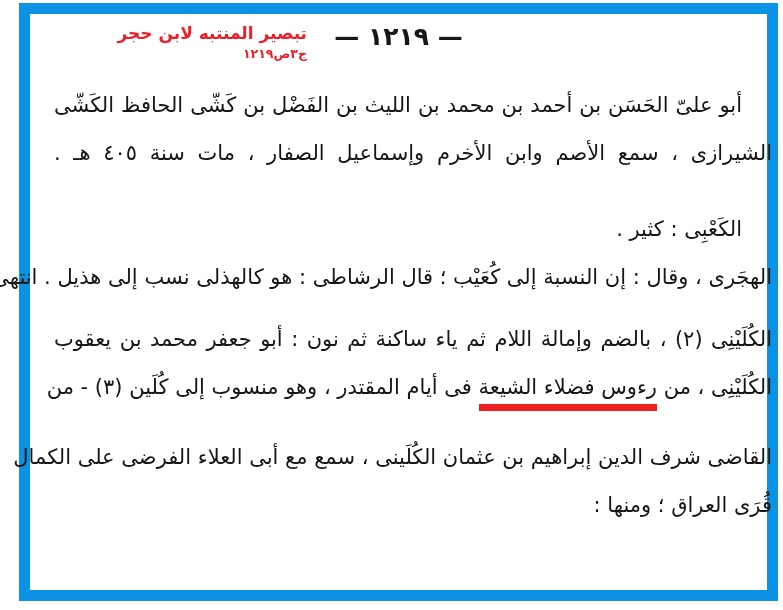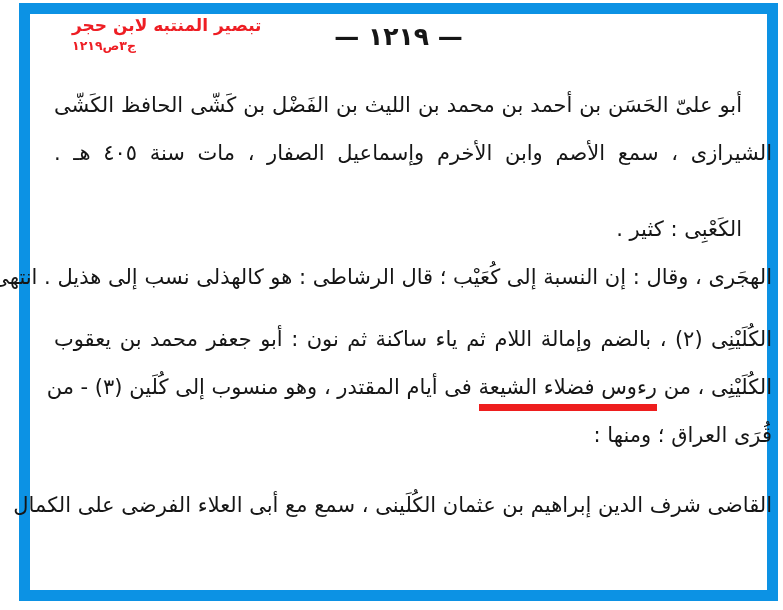--- a/index.html
+++ b/index.html
@@ -25,23 +25,23 @@
   .page-number {
     margin-top: 8px;
     text-align: center;
     font-size: 25px;
     font-weight: bold;
     color: var(--ink);
     letter-spacing: 3px;
   }
   .stamp {
     position: absolute;
-    left: 42px; top: 0;
+    left: 42px; top: 8px;
     width: 235px;
-    text-align: left;
+    text-align: right;
     color: var(--stamp-red);
   }
   .stamp-title {
     font-size: 17px;
     font-weight: bold;
     line-height: 22px;
   }
   .stamp-ref {
     font-size: 12.5px;
     font-weight: bold;
@@ -88,17 +88,17 @@
     <div class="stamp-ref" dir="rtl">ج٣ص١٢١٩</div>
   </div>
 
   <div class="text">
     <div class="line indent">أبو علىّ الحَسَن بن أحمد بن محمد بن الليث بن الفَضْل بن كَشّى الحافظ الكَشّى</div>
     <div class="line">الشيرازى ، سمع الأصم وابن الأخرم وإسماعيل الصفار ، مات سنة ٤٠٥ هـ .</div>
     <div class="line right-only indent g28">الكَعْبِى : كثير .</div>
     <div class="line">الهجَرى ، وقال : إن النسبة إلى كُعَيْب ؛ قال الرشاطى : هو كالهذلى نسب إلى هذيل . انتهى .</div>
     <div class="line g14">الكُلَيْنِى (٢) ، بالضم وإمالة اللام ثم ياء ساكنة ثم نون : أبو جعفر محمد بن يعقوب</div>
     <div class="line"><span>الكُلَيْنِى ، من </span><span class="underlined">رءوس فضلاء الشيعة</span><span> فى أيام المقتدر ، وهو منسوب إلى كُلَين (٣) - من</span></div>
+    <div class="line g22">القاضى شرف الدين إبراهيم بن عثمان الكُلَينى ، سمع مع أبى العلاء الفرضى على الكمال</div>
     <div class="line right-only">قُرَى العراق ؛ ومنها :</div>
-    <div class="line g22">القاضى شرف الدين إبراهيم بن عثمان الكُلَينى ، سمع مع أبى العلاء الفرضى على الكمال</div>
   </div>
 
 </div>
 
 </body></html>

